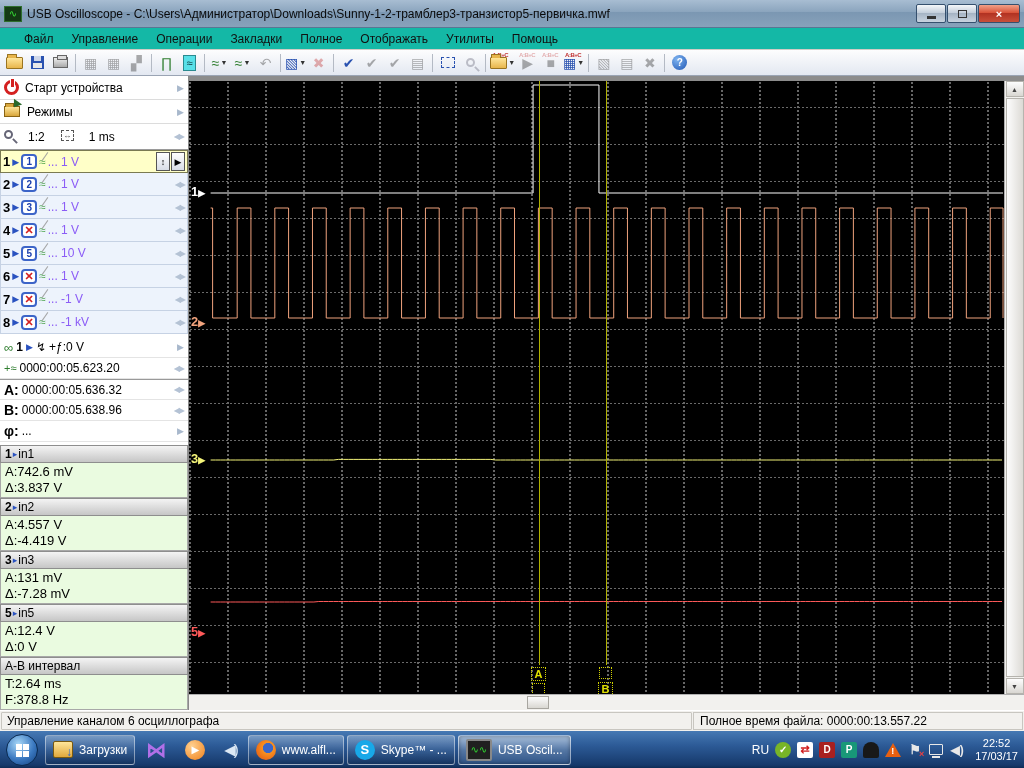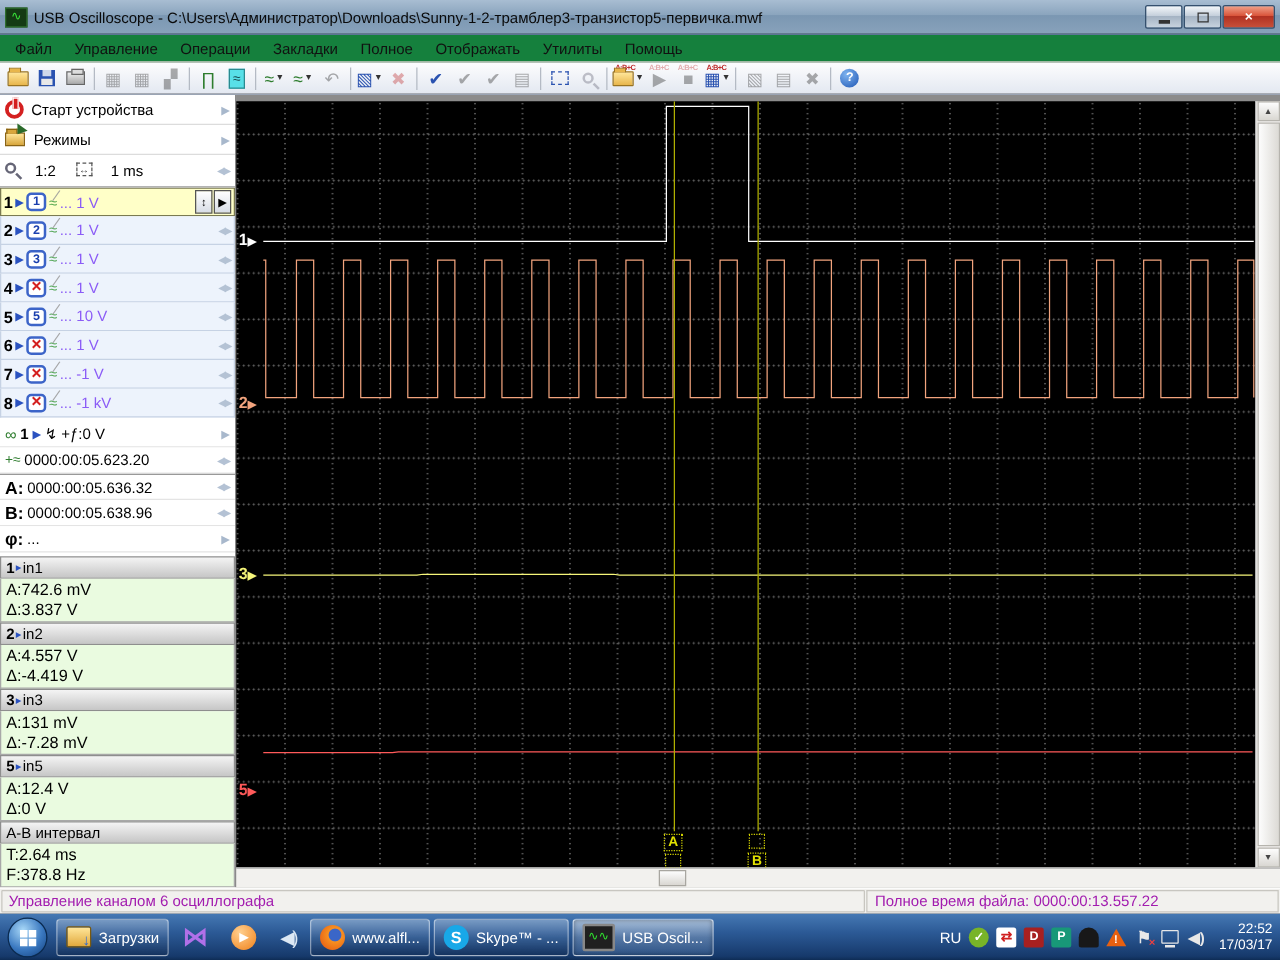--- a/index.html
+++ b/index.html
@@ -11,21 +11,21 @@
   .titlebar{height:28px;background:linear-gradient(#a8bdd2,#8aa4bd 45%,#7b97b2 46%,#88a2bb);display:flex;align-items:center;padding:0 4px;border-bottom:1px solid #5a7694}
   .app-icon{width:18px;height:16px;background:#143a14;border:1px solid #2e6e2e;color:#39e639;font-size:10px;line-height:14px;text-align:center;margin-right:5px}
   .title-text{color:#0a0a0a;font-size:12px;flex:1;white-space:nowrap;overflow:hidden}
   .winbtns{display:flex;gap:1px}
   .wbtn{width:30px;height:19px;border:1px solid #35506e;border-radius:2px;background:linear-gradient(#f4f7fa,#c4cfdb 45%,#a3b2c2 46%,#c8d3df);display:flex;align-items:center;justify-content:center;color:#222;font-size:11px}
   .wbtn .minbar{width:9px;height:3px;background:#333;margin-top:7px}
   .wbtn .rest{width:9px;height:8px;border:1px solid #333;background:transparent;position:relative}
   .wbtn.close{width:42px;background:linear-gradient(#f0a088,#d9543a 45%,#b83category 46%,#c8503a);background:linear-gradient(#f0a088,#d9543a 45%,#b03020 46%,#c8503a);color:#fff;font-weight:bold}
 
   
-  .menubar{height:22px;background:#15803d;border-bottom:1px solid #d0cdc6;display:flex;align-items:center;padding-left:4px;gap:2px}
+  .menubar{height:22px;background:#14b8a6;border-bottom:1px solid #d0cdc6;display:flex;align-items:center;padding-left:16px;gap:2px}
   .menu-item{padding:2px 8px;color:#111}
 
   
   .toolbar{height:26px;background:linear-gradient(#fdfdfe,#e3e8f1);border-bottom:1px solid #9aa4b4;display:flex;align-items:center;padding-left:3px}
   .tbtn{min-width:23px;height:22px;display:flex;align-items:center;justify-content:center;border:1px solid transparent;border-radius:2px;position:relative;margin:0 0px;color:#2a2a2a}
   .tbtn .g{font-size:14px;line-height:14px}
   .tbtn.dis{opacity:.38}
   .tbtn .drop{font-size:7px;color:#333;margin-left:1px}
   .tbtn .sup{position:absolute;top:-1px;left:2px;font-size:6px;color:#c03030;font-weight:bold;letter-spacing:-0.5px}
   .c-green{color:#2e7d2e}.c-blue{color:#2a52b0}.c-red{color:#c03030}.c-cyan .g{background:#58e0e8;padding:0 2px;border:1px solid #2a8a90;color:#14444a;font-size:11px}
@@ -89,21 +89,21 @@
   .cursorline{position:absolute;top:0;width:1px;background:#b0b000;z-index:2}
   .curbox{position:absolute;width:15px;height:14px;border:1px dotted #d0d000;color:#e0e000;font-size:11px;font-weight:bold;text-align:center;line-height:13px;z-index:3}
   .curbox.empty{width:13px;height:12px}
   .vscroll{width:20px;background:#f2f1ee;border-left:1px solid #b0b0b0;display:flex;flex-direction:column;align-items:center}
   .sbtn{width:18px;height:16px;background:linear-gradient(#fdfdfd,#d9d7d2);border:1px solid #b6b4ae;font-size:7px;color:#444;display:flex;align-items:center;justify-content:center}
   .vthumb{flex:1;width:18px;background:linear-gradient(90deg,#fdfdfd,#dcdad5);border:1px solid #b6b4ae;margin:1px 0}
   .hscroll{height:16px;background:#f2f1ee;border-top:1px solid #b0b0b0;position:relative}
   .hthumb{position:absolute;left:338px;top:1px;width:22px;height:13px;background:linear-gradient(#fdfdfd,#d9d7d2);border:1px solid #a8a6a0}
 
   
-  .statusbar{height:21px;background:#f2f1ee;border-top:1px solid #fff;display:flex;font-size:12px;color:#a21caf}
+  .statusbar{height:21px;background:#f2f1ee;border-top:1px solid #fff;display:flex;font-size:12px;color:#000000}
   .status-left{flex:1;border:1px solid #c8c6c0;border-radius:1px;margin:1px;padding:1px 5px;display:flex;align-items:center}
   .status-right{width:330px;border:1px solid #c8c6c0;margin:1px 1px 1px 0;padding:1px 6px;display:flex;align-items:center}
 
   
   .taskbar{height:37px;background:linear-gradient(#4679b4,#2c5a96 40%,#16396b 92%,#0e2c55);display:flex;align-items:center;padding:0 2px;gap:3px}
   .orb{width:32px;height:32px;border-radius:50%;background:radial-gradient(circle at 38% 30%,#a8d8f8,#3a78c0 55%,#123f7c);border:1px solid #0a2a50;position:relative;margin:0 4px;flex:none}
   .orb i{position:absolute;left:9px;top:9px;width:13px;height:13px;background-image:linear-gradient(#fff,#fff),linear-gradient(#fff,#fff),linear-gradient(#fff,#fff),linear-gradient(#fff,#fff);background-size:6px 6px;background-repeat:no-repeat;background-position:0 0,7px 0,0 7px,7px 7px}
   .tk{height:30px;border:1px solid rgba(255,255,255,.45);border-radius:3px;background:linear-gradient(rgba(255,255,255,.30),rgba(255,255,255,.08) 50%,rgba(0,0,0,.12));display:flex;align-items:center;padding:0 7px;gap:6px;color:#fff;font-size:12px;white-space:nowrap}
   .tk.bare{border-color:transparent;background:transparent}
   .tk.active{background:linear-gradient(rgba(255,255,255,.55),rgba(255,255,255,.22) 50%,rgba(120,160,210,.25));box-shadow:inset 0 0 4px rgba(0,0,0,.35)}
@@ -122,21 +122,21 @@
   .tr.dm{background:#a82020}
   .tr.shp{background:#18987 8}.tr.shp{background:#189878}
   .tr.sat{background:#181818;border-radius:50% 50% 2px 2px}
   .tr.alert{width:0;height:0;border-left:8px solid transparent;border-right:8px solid transparent;border-bottom:14px solid #e86010;border-radius:0;position:relative}
   .tr.alert i{position:absolute;left:-2px;top:3px;font-size:9px;color:#fff;font-style:normal}
   .tr.flag{background:transparent;color:#e8e8e8;font-size:13px;position:relative}
   .tr.flag i{position:absolute;right:-1px;bottom:-1px;color:#f04040;font-size:9px;font-style:normal}
   .tr.net{background:transparent;border:1px solid #e8e8e8;border-radius:1px;width:14px;height:11px;position:relative}
   .tr.net::after{content:"";position:absolute;left:2px;bottom:-4px;width:8px;height:2px;background:#e8e8e8}
   .tr.vol{background:transparent;font-size:12px;color:#e8e8e8}
-  .clock{text-align:right;font-size:11px;line-height:13px;margin-left:4px}
+  .clock{text-align:center;font-size:11px;line-height:13px;margin-left:4px}
   .lang{font-size:12px;color:#fff}
 </style>
 </head>
 <body>
 
 <div class="app">
 
   <div class="titlebar">
     <span class="app-icon">∿</span>
     <span class="title-text">USB Oscilloscope - C:\Users\Администратор\Downloads\Sunny-1-2-трамблер3-транзистор5-первичка.mwf</span>

